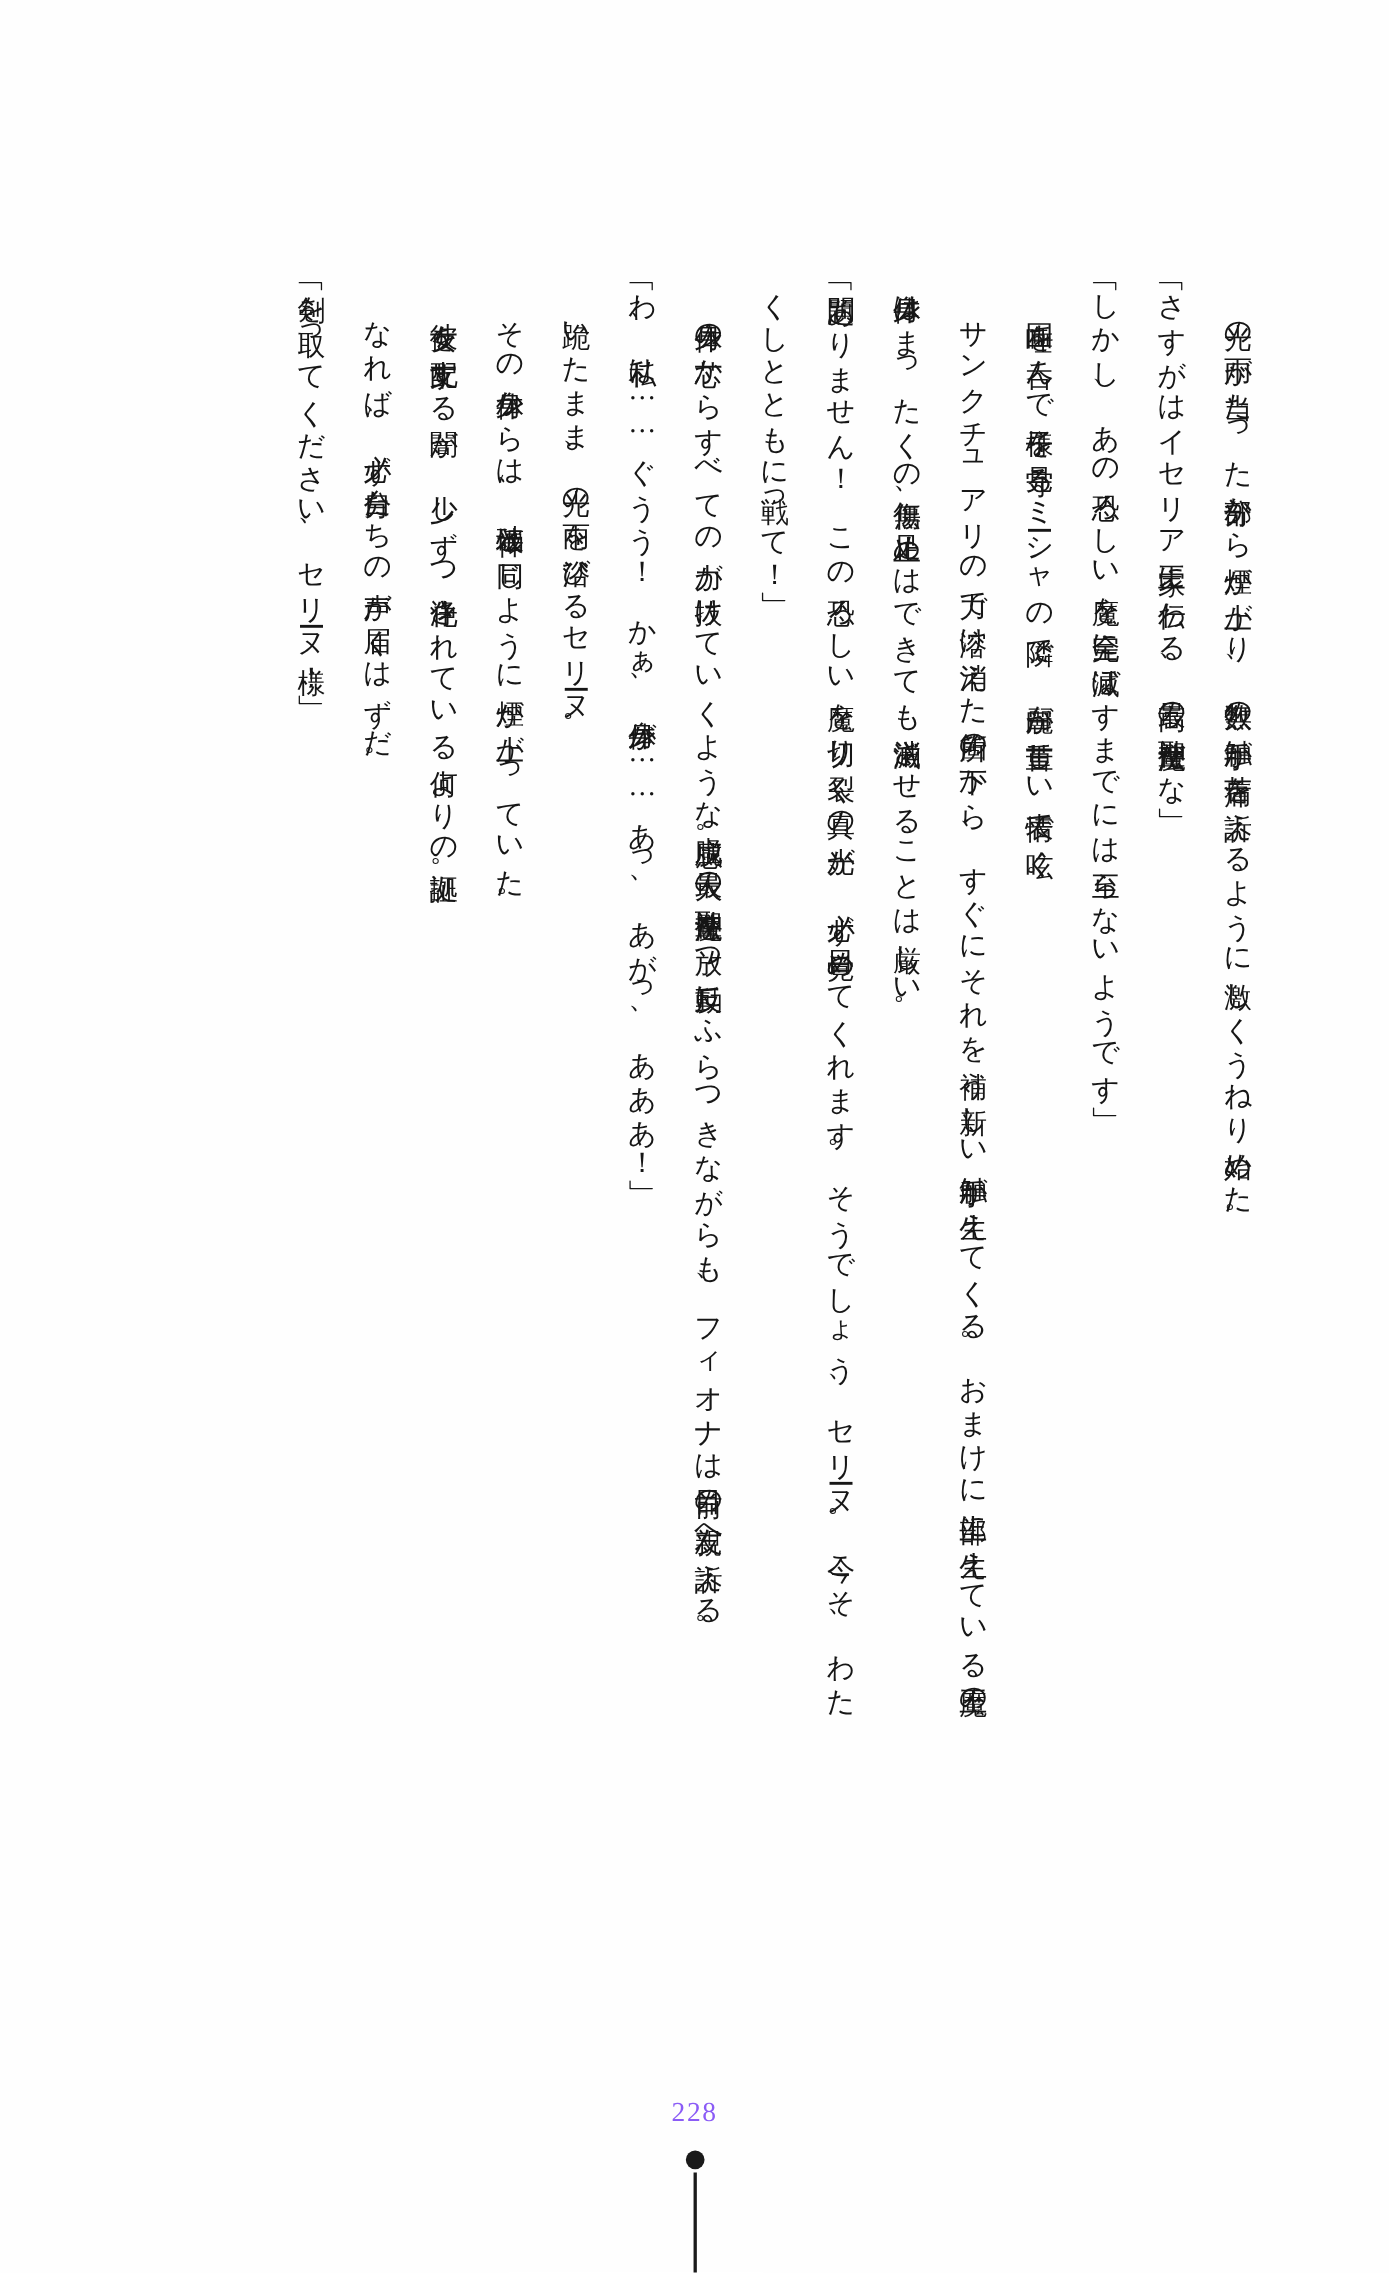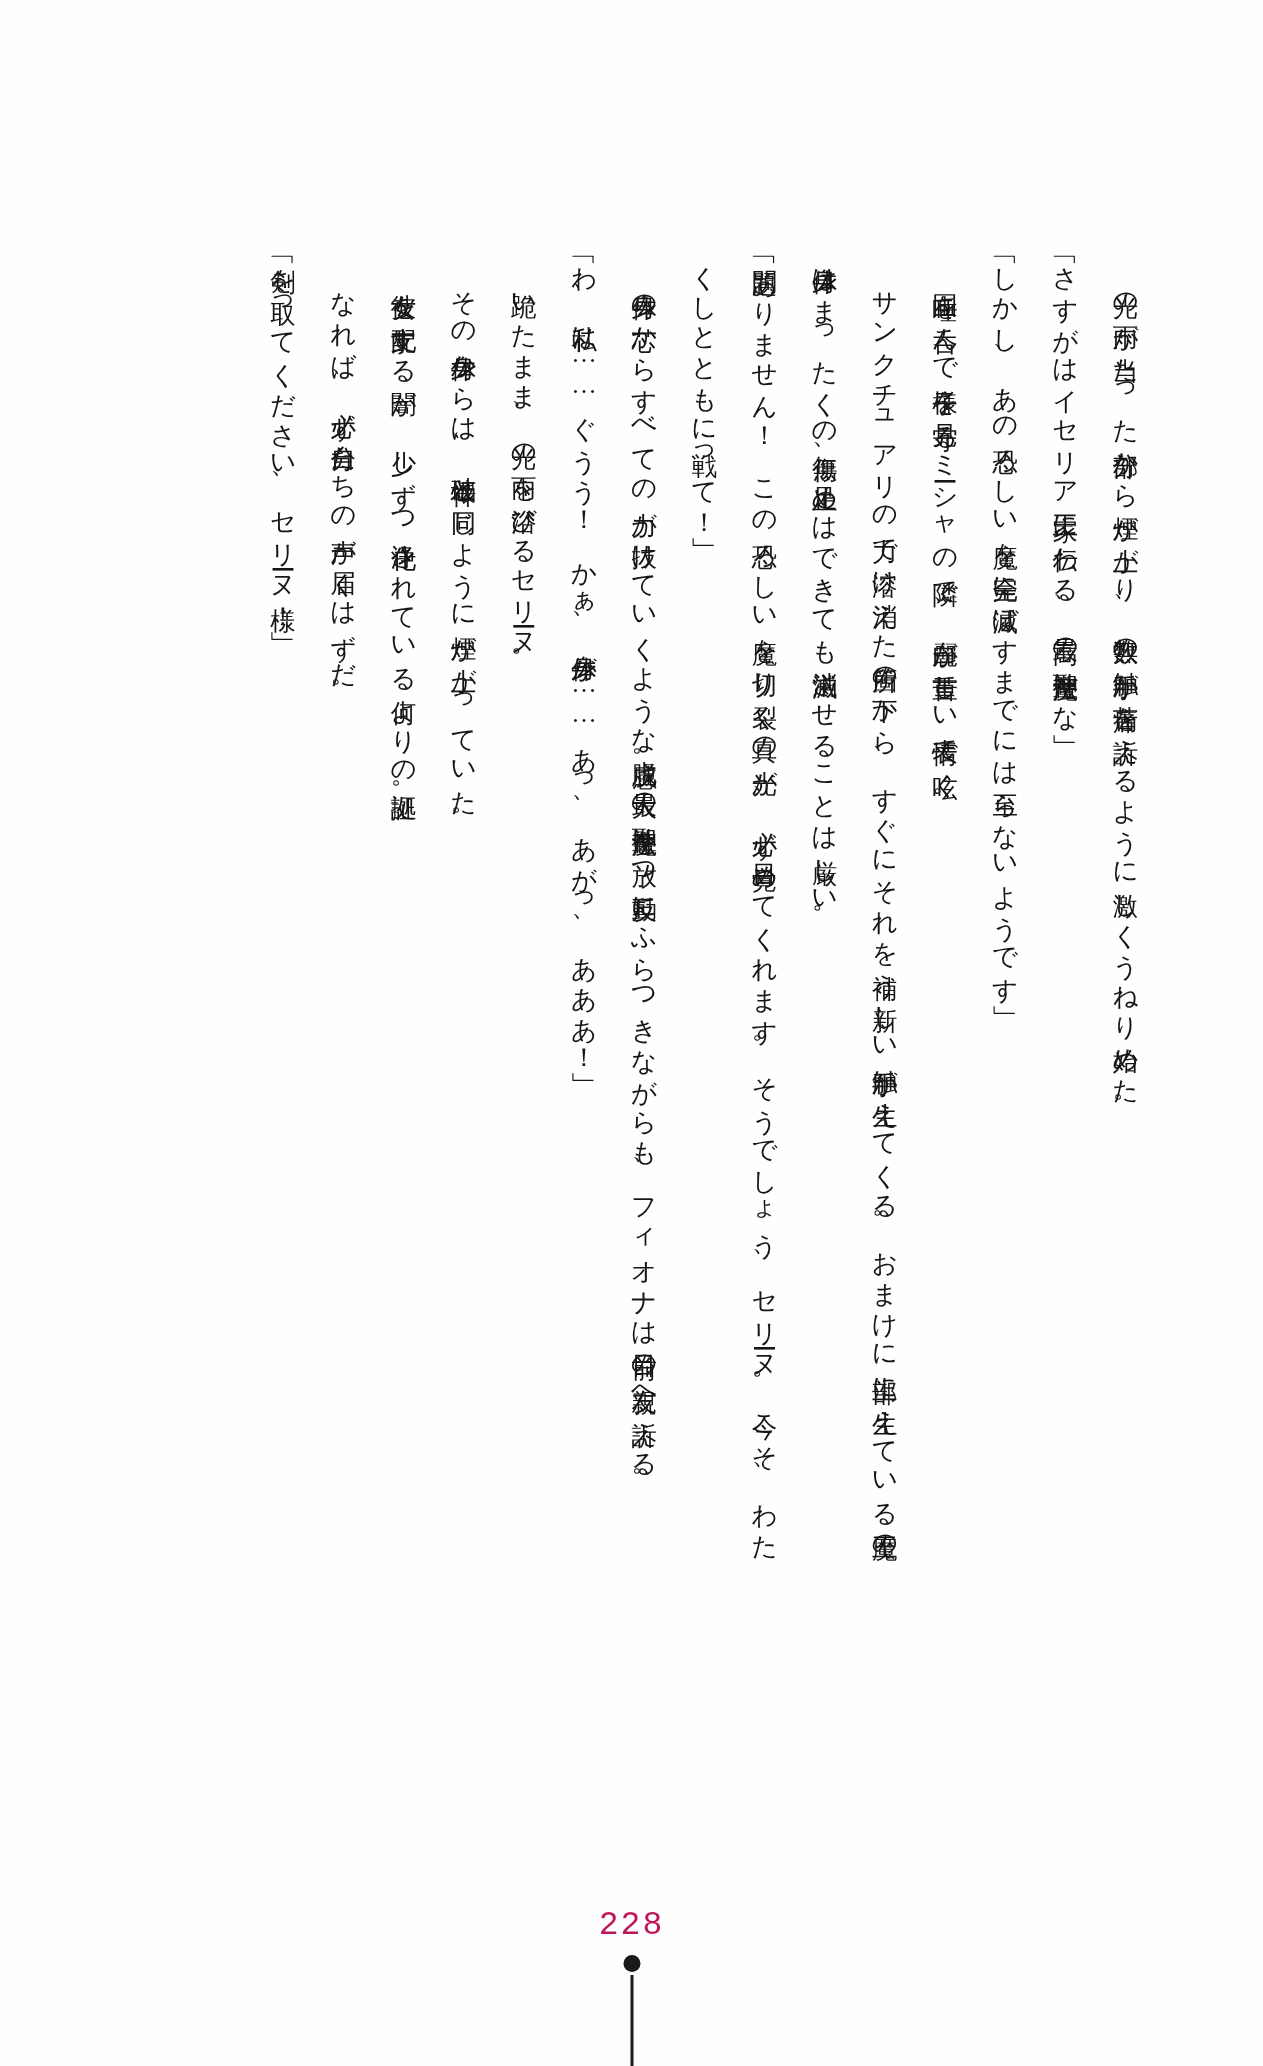--- a/index.html
+++ b/index.html
@@ -51,23 +51,23 @@
     text-indent: 1em;
   }
 
   
   #page-number {
     position: absolute;
     left: 0;
     right: 0;
     top: 1907px;
     text-align: center;
-    font-size: 33px;
-    font-family: Liberation Mono, monospace;
-    color: #be185d;
+    font-size: 25px;
+    font-family: Liberation Serif, serif;
+    color: #8b5cf6;
     letter-spacing: 0.06em;
   }
 
   
   #bottom-mark {
     position: absolute;
     left: 50%;
     top: 1955px;
     transform: translateX(-50%);
     width: 24px;

